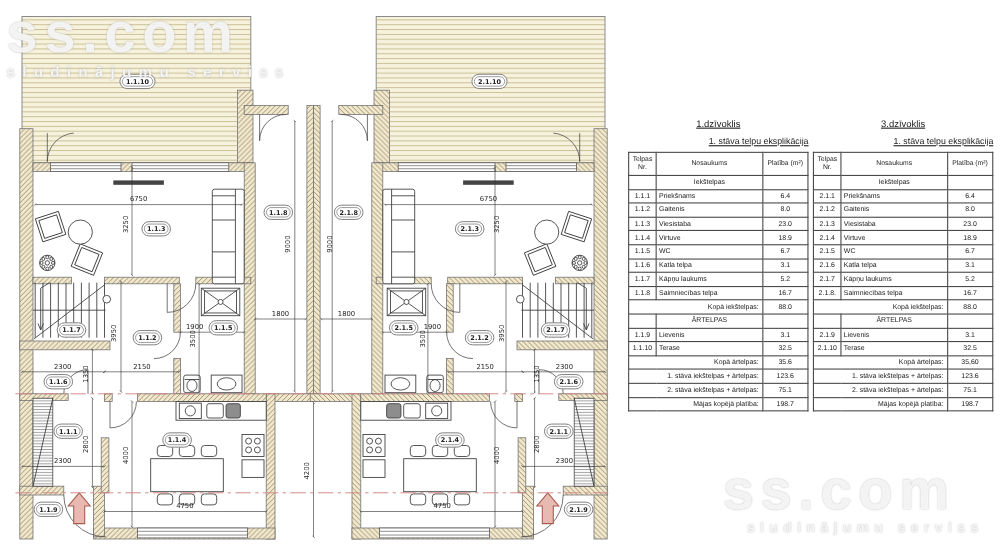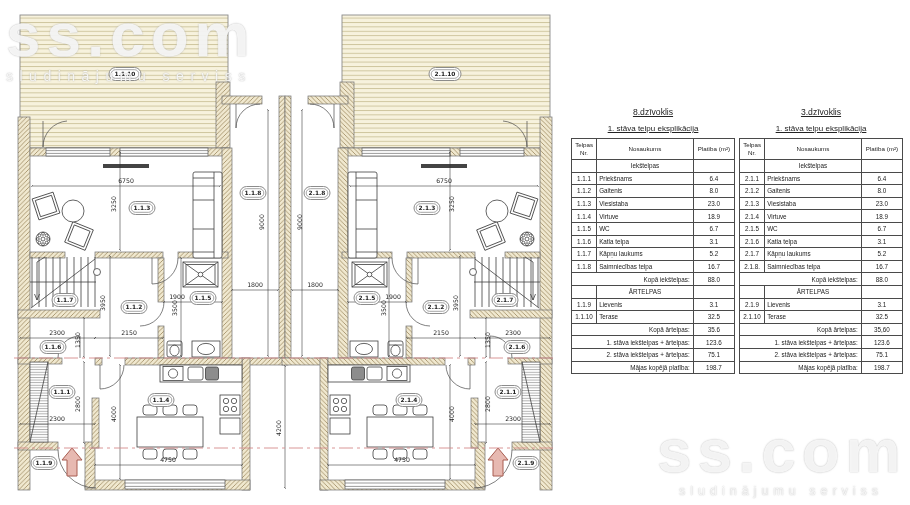--- a/index.html
+++ b/index.html
@@ -18,35 +18,35 @@
   .dim line{stroke:#2e2e2e;stroke-width:.55;marker-start:url(#tk);marker-end:url(#tk);}
   .sect{stroke:#d58a8a;stroke-width:.9;fill:none;stroke-dasharray:14 4 3 4;}
   .comb{fill:url(#combp);stroke:#444;stroke-width:.7;}
   text.dimt{font:6.2px "DejaVu Sans",sans-serif;fill:#1d1d1d;text-anchor:middle;}
   text.badget{font:600 5.9px "DejaVu Sans",sans-serif;fill:#222;text-anchor:middle;}
   
   .tables{position:absolute;left:571px;top:107px;width:336px;}
   .twrap{display:flex;gap:4px;}
   .tbl{width:164px;}
   .tbl .title{text-align:center;font-size:8.6px;color:#222;text-decoration:underline;margin:0 0 7px 0;}
-  .tbl .subtitle{text-align:center;font-size:8px;color:#222;text-decoration:underline;margin:0 0 5px 0;}
+  .tbl .subtitle{text-align:right;font-size:8px;color:#222;text-decoration:underline;margin:0 0 5px 0;}
   .tbl table{border-collapse:collapse;width:100%;table-layout:fixed;}
   .tbl td{border:1px solid #4a4a4a;padding:1px 2px;font-size:6.3px;color:#222;
           height:9.6px;overflow:hidden;white-space:nowrap;vertical-align:middle;}
   .tbl td.hdr{text-align:center;font-size:6.2px;height:18px;white-space:normal;line-height:1.25;}
   .tbl td.nr{text-align:center;}
   .tbl td.nm{text-align:left;}
   .tbl td.ar{text-align:center;}
   .tbl td.sec{text-align:center;}
   .tbl td.tot{text-align:right;padding-right:3px;}
   
   .wm{position:absolute;pointer-events:none;color:rgba(255,255,255,.84);
       text-shadow:0 0 1px rgba(150,150,150,.55),0 0 2px rgba(170,170,170,.4);}
-  .wm .brand{display:block;font-weight:bold;font-size:62px;letter-spacing:6px;line-height:1;}
-  .wm .tagline{display:block;font-weight:normal;font-size:14px;letter-spacing:6.5px;margin-top:2px;}
+  .wm .brand{display:block;font-weight:bold;font-size:51px;letter-spacing:6px;line-height:1;}
+  .wm .tagline{display:block;font-weight:bold;font-size:14px;letter-spacing:6.5px;margin-top:2px;}
   #wm1{left:6px;top:4px;}
   #wm2{left:657px;top:420px;}
   #wm2 .tagline{margin-left:22px;font-size:12.5px;letter-spacing:5px;}
 </style>
 </head>
 <body>
 
 <svg id="plan" width="568" height="505" viewBox="0 0 568 505" xmlns="http://www.w3.org/2000/svg">
   <defs>
     <pattern id="deckp" patternUnits="userSpaceOnUse" width="8" height="4.4">
@@ -371,21 +371,21 @@
         <rect x="513" y="456.5" width="26" height="13" rx="6.5" fill="#fff" stroke="#7f7f7f" stroke-width="0.9"></rect>
         <rect x="515.2" y="458.7" width="21.6" height="8.6" rx="4.3" fill="none" stroke="#7f7f7f" stroke-width="0.7"></rect>
         <text x="526" y="465.1" class="badget">2.1.9</text>
       </g>
     </g>
 </svg>
 
 <div class="tables">
   <div class="twrap" id="tables-root">
       <div class="tbl">
-        <div class="title">8.dzīvoklis</div>
+        <div class="title">1.dzīvoklis</div>
         <div class="subtitle">1. stāva telpu eksplikācija</div>
         <table>
           <colgroup>
             <col style="width: 25px;">
             <col style="width: 96px;">
             <col style="width: 41px;">
           </colgroup>
           <tbody>
             <tr>
               <td class="hdr">Telpas Nr.</td>

